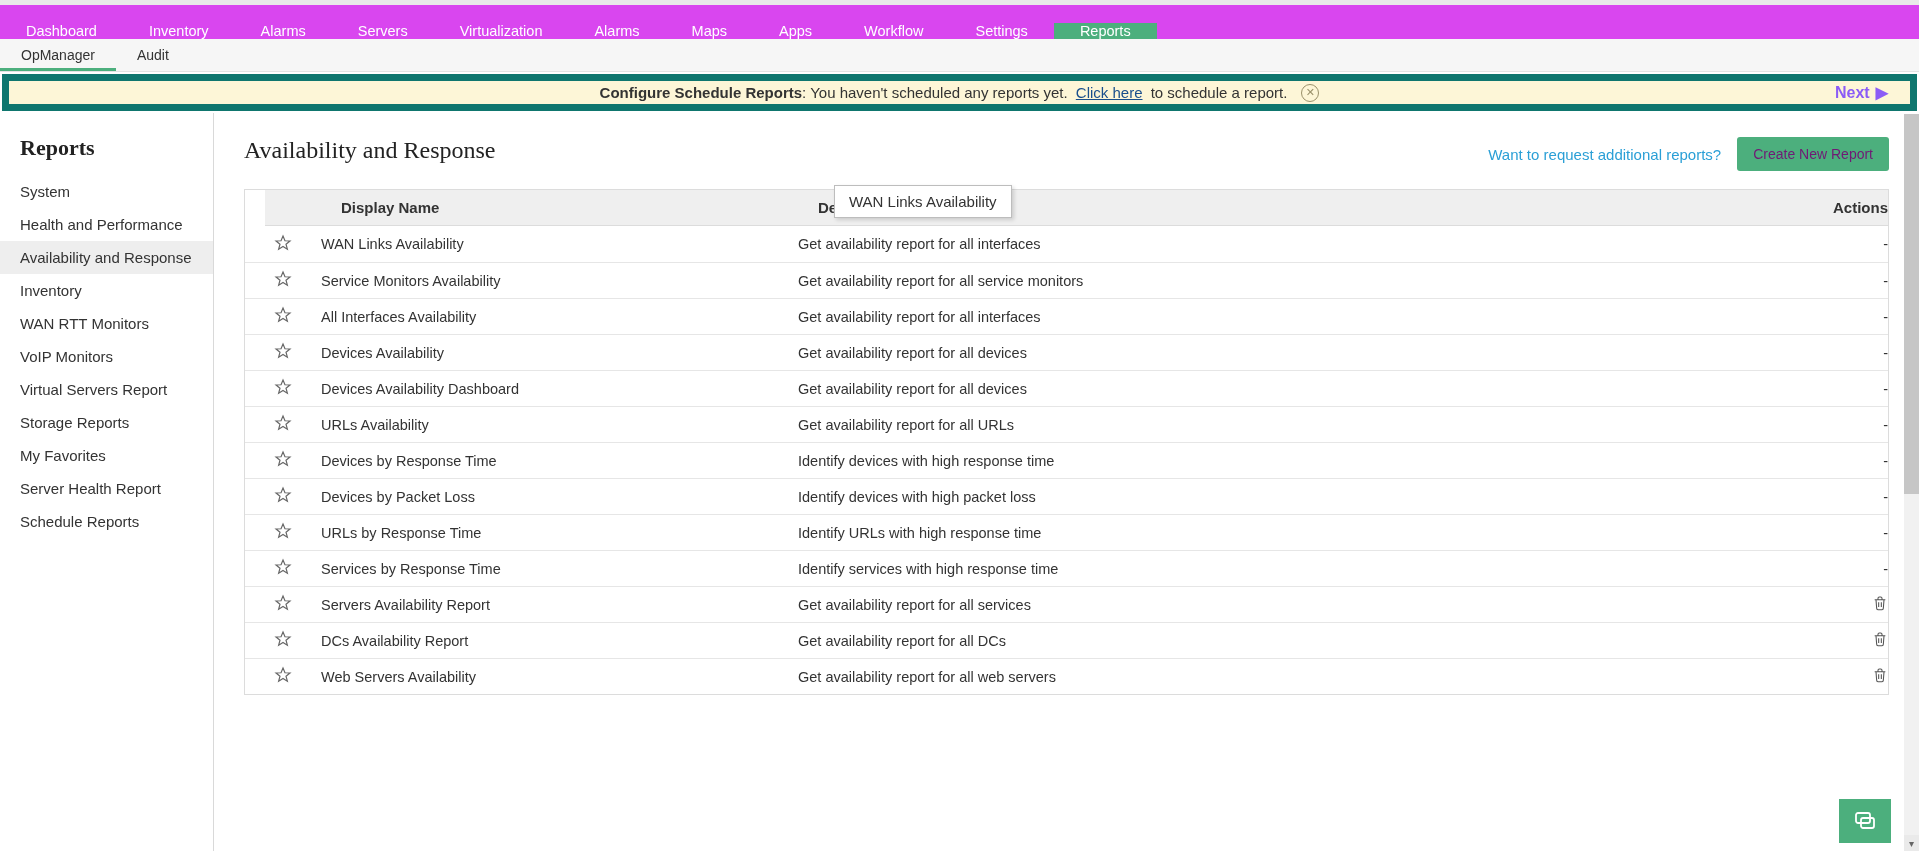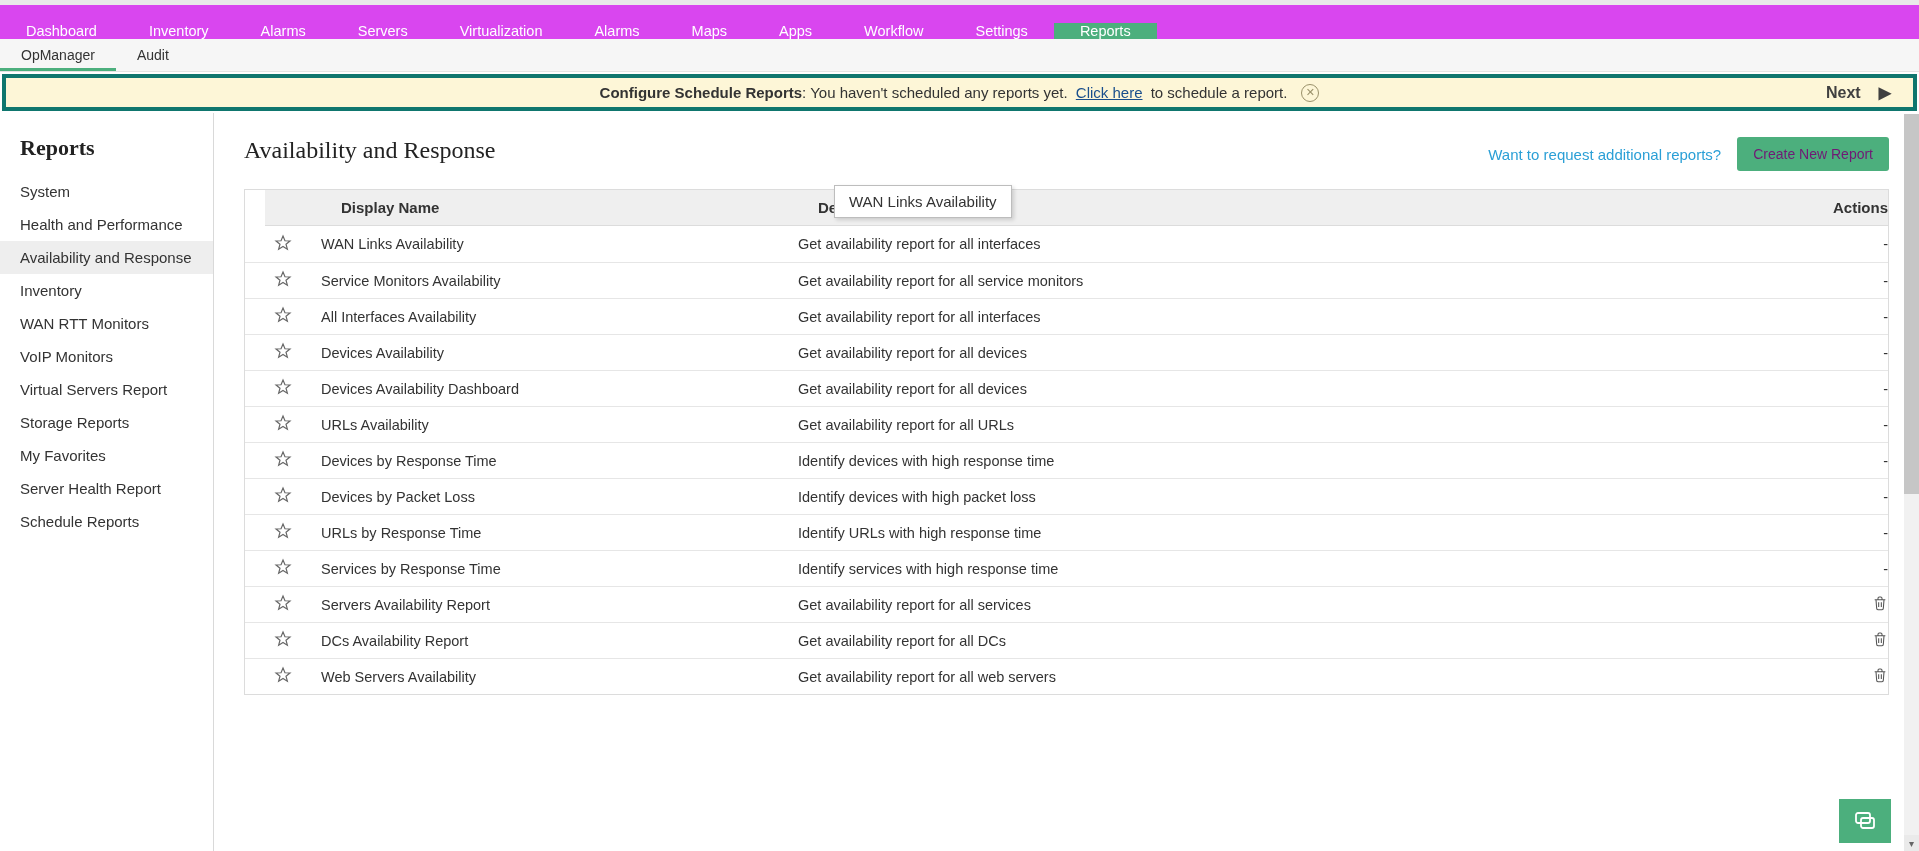--- a/index.html
+++ b/index.html
@@ -48,21 +48,21 @@
   }
   .secondary-nav .sub-item.active::after {
     content: "";
     position: absolute;
     left: 0; right: 0; bottom: 0;
     height: 3px;
     background: #4caf7d;
   }
   .banner {
     background: #fdf6d7;
-    border: 4px solid #0f766e;
+    border: 7px solid #0f766e;
     display: flex;
     align-items: center;
     justify-content: center;
     position: relative;
     height: 37px;
     font-size: 15px;
     color: #333;
     margin: 2px;
   }
   .banner .bold { font-weight: 600; }
@@ -75,27 +75,27 @@
     display: inline-flex;
     align-items: center;
     justify-content: center;
     color: #9a916a;
     font-size: 11px;
     cursor: pointer;
   }
   .banner .next {
     position: absolute;
     right: 22px;
-    color: #404040;
+    color: #8b5cf6;
     font-weight: 600;
     font-size: 16px;
     cursor: pointer;
     display: flex;
     align-items: center;
-    gap: 18px;
+    gap: 6px;
   }
   .layout {
     display: flex;
     height: calc(851px - 5px - 34px - 33px - 41px);
   }
   .sidebar {
     width: 214px;
     border-right: 1px solid #d9d9d9;
     padding-top: 22px;
     background: #fff;

